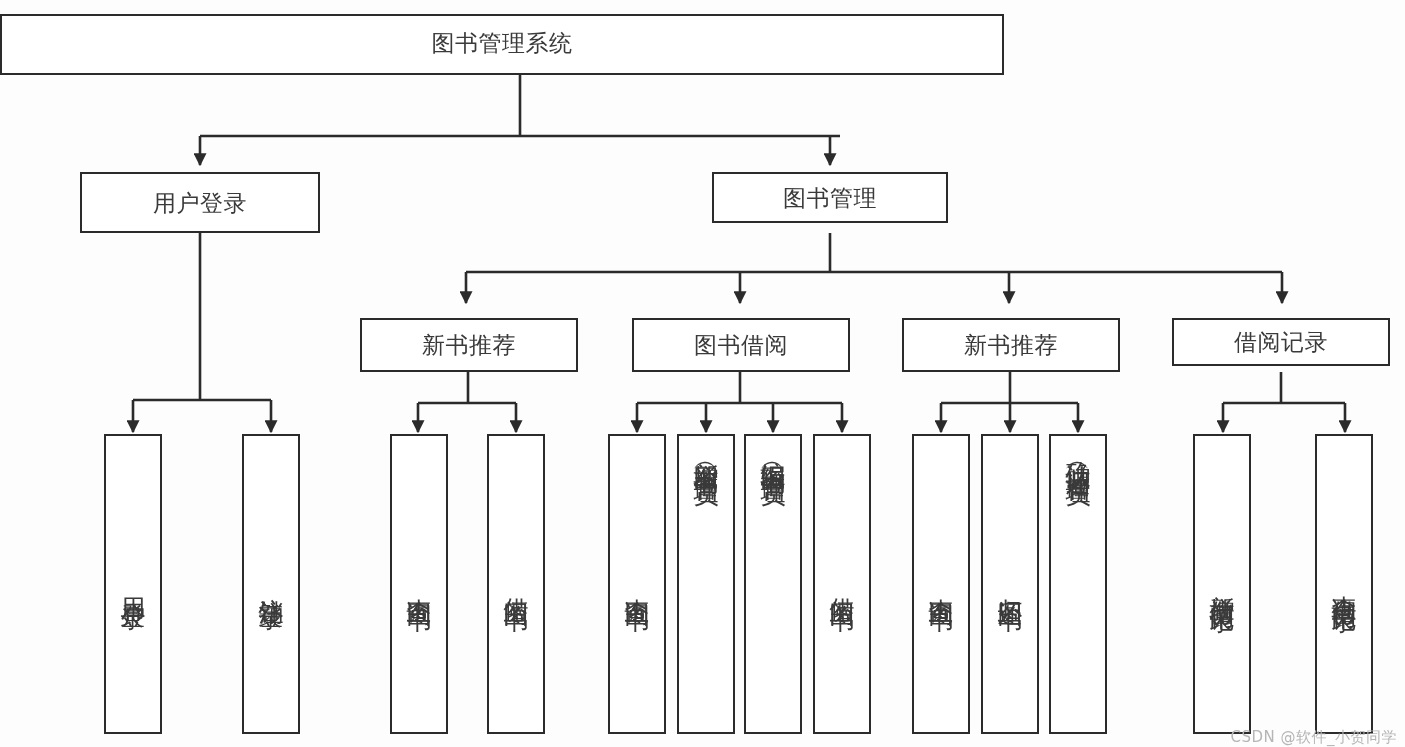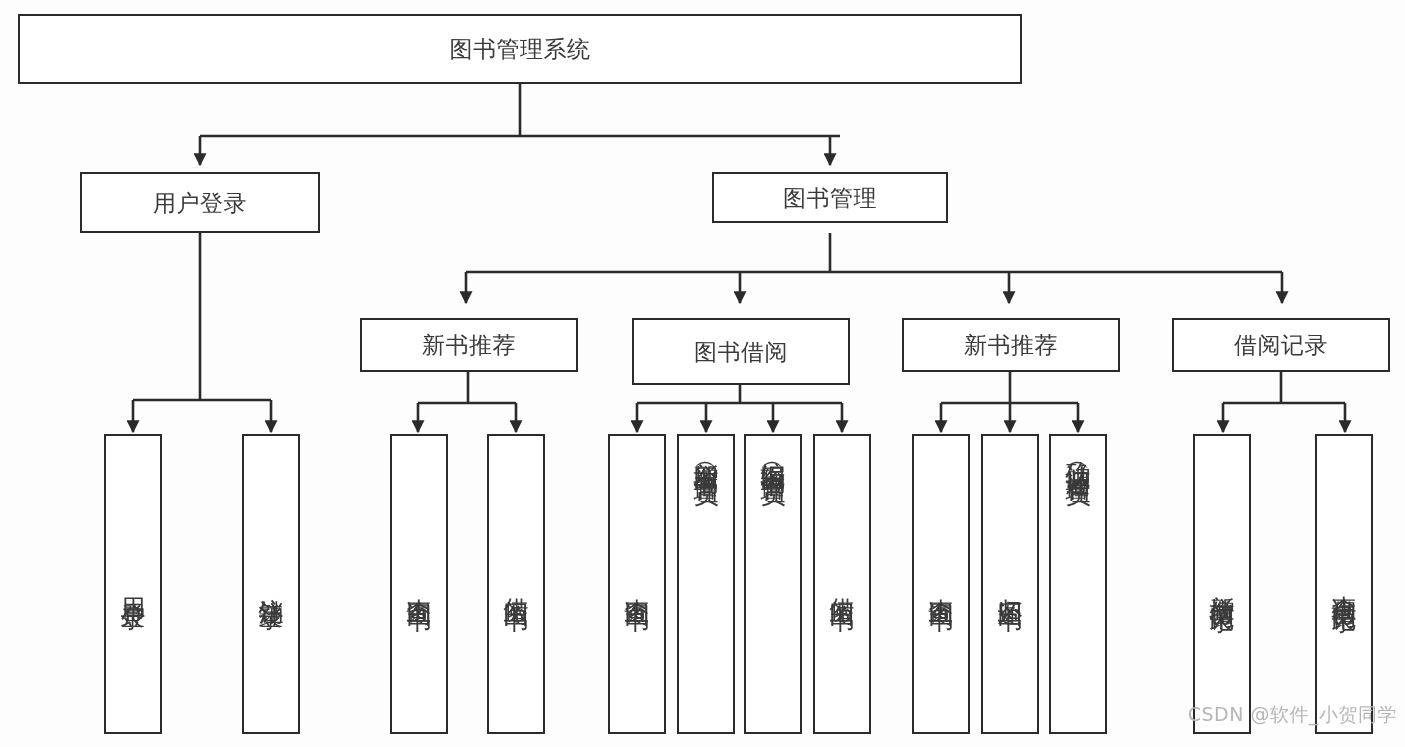--- a/index.html
+++ b/index.html
@@ -58,22 +58,22 @@
     letter-spacing:3px;
     white-space:nowrap;
     -webkit-writing-mode:vertical-rl;
   }
   .node.v.center{
     align-items:center;
     padding-top:0;
   }
   .watermark{
     position:absolute;
-    right:8px;bottom:19px;
-    font-size:19px;
+    right:8px;bottom:0;
+    font-size:15px;
     color:#b6b6b6;
     letter-spacing:0.5px;
     white-space:nowrap;
     z-index:5;
     font-family:"DejaVu Sans","Liberation Sans",sans-serif;
   }
 </style>
 </head>
 <body>
 
@@ -122,41 +122,41 @@
       <path d="M 1010 403 L 1010 432" marker-end="url(#arrow)"></path>
       <path d="M 1078 403 L 1078 432" marker-end="url(#arrow)"></path>
 
       <path d="M 1281 372 L 1281 403"></path>
       <path d="M 1223 403 L 1345 403"></path>
       <path d="M 1223 403 L 1223 432" marker-end="url(#arrow)"></path>
       <path d="M 1345 403 L 1345 432" marker-end="url(#arrow)"></path>
     </g>
   </svg>
 
-  <div class="node h root" style="left:18px;top:14px;width:1004px;height:70px;">
+  <div class="node h root" style="left:0;top:14px;width:1004px;height:61px;font-family:Liberation Mono, monospace;">
     <span class="label">图书管理系统</span>
   </div>
 
   <div class="node h" style="left:80px;top:172px;width:240px;height:61px;">
     <span class="label">用户登录</span>
   </div>
   <div class="node h" style="left:712px;top:172px;width:236px;height:51px;">
     <span class="label">图书管理</span>
   </div>
 
   <div class="node h" style="left:360px;top:318px;width:218px;height:54px;">
     <span class="label">新书推荐</span>
   </div>
-  <div class="node h" style="left:632px;top:318px;width:218px;height:67px;">
+  <div class="node h" style="left:632px;top:318px;width:218px;height:54px;">
     <span class="label">图书借阅</span>
   </div>
   <div class="node h" style="left:902px;top:318px;width:218px;height:54px;">
     <span class="label">新书推荐</span>
   </div>
-  <div class="node h" style="left:1172px;top:318px;width:218px;height:54px;">
+  <div class="node h" style="left:1172px;top:318px;width:218px;height:48px;">
     <span class="label">借阅记录</span>
   </div>
 
   <div class="node v center" style="left:104px;top:434px;width:58px;height:300px;">
     <span class="label">用户登录</span>
   </div>
   <div class="node v center" style="left:242px;top:434px;width:58px;height:300px;">
     <span class="label">注销登录</span>
   </div>
 

